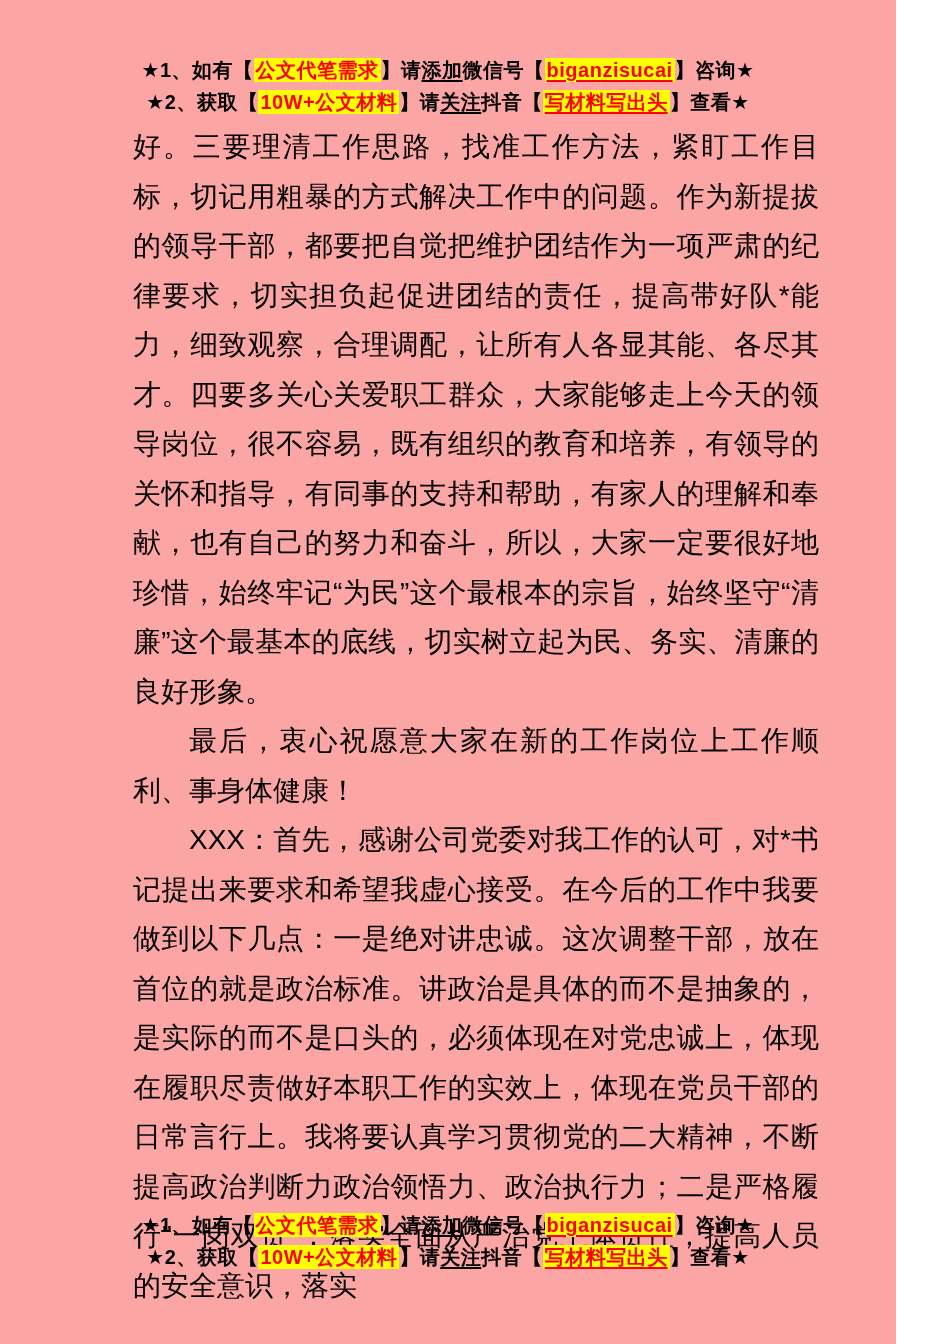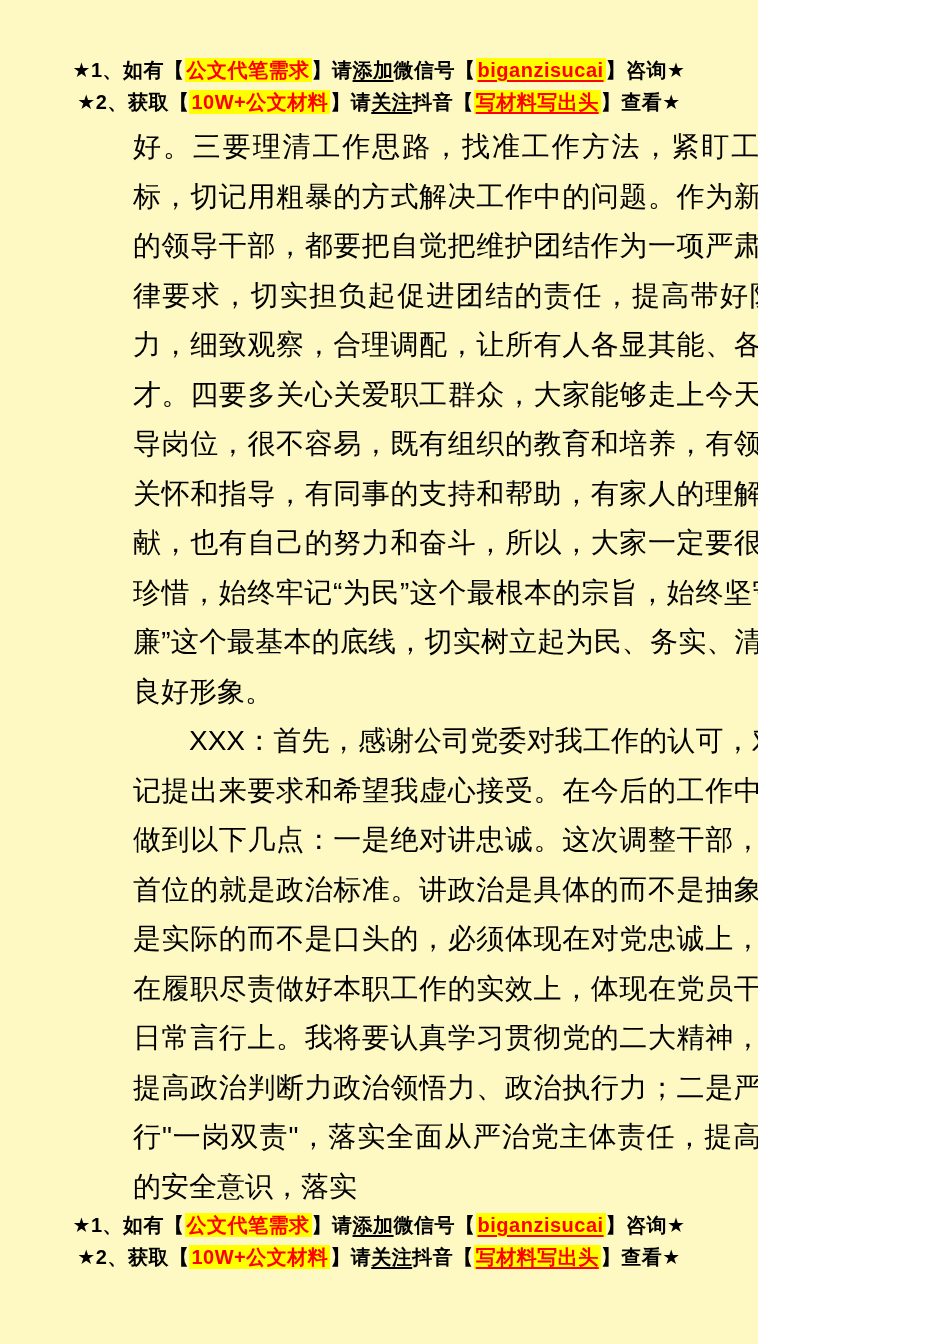--- a/index.html
+++ b/index.html
@@ -2,23 +2,23 @@
 <html lang="zh"><head>
 <meta charset="utf-8">
 <style>
   html, body {
     margin: 0;
     padding: 0;
     background: #ffffff;
   }
   .page {
     position: relative;
-    width: 758px;
+    width: 896px;
     height: 1344px;
-    background: #fef9c3;
+    background: #fca5a5;
     overflow: hidden;
     font-family: "Liberation Sans", "DejaVu Sans", sans-serif;
     color: #000000;
   }
   
   .notice {
     position: absolute;
     left: 0;
     width: 100%;
     text-align: center;
@@ -78,20 +78,21 @@
 
 <div class="page">
 
   <div class="notice notice-header">
     <div><span class="run-plain">★1、如有【</span><span class="run-hl">公文代笔需求</span><span class="run-plain">】请</span><span class="run-u">添加</span><span class="run-plain">微信号【</span><span class="run-hl-u">biganzisucai</span><span class="run-plain">】咨询★</span></div>
     <div><span class="run-plain">★2、获取【</span><span class="run-hl">10W+公文材料</span><span class="run-plain">】请</span><span class="run-u">关注</span><span class="run-plain">抖音【</span><span class="run-hl-u">写材料写出头</span><span class="run-plain">】查看★</span></div>
   </div>
 
   <div class="doc-body">
     <p><span class="run-normal">好。三要理清工作思路，找准工作方法，紧盯工作目标，切记用粗暴的方式解决工作中的问题。作为新提拔的领导干部，都要把自觉把维护团结作为一项严肃的纪律要求，切实担负起促进团结的责任，提高带好队*能力，细致观察，合理调配，让所有人各显其能、各尽其才。四要多关心关爱职工群众，大家能够走上今天的领导岗位，很不容易，既有组织的教育和培养，有领导的关怀和指导，有同事的支持和帮助，有家人的理解和奉献，也有自己的努力和奋斗，所以，大家一定要很好地珍惜，始终牢记“为民”这个最根本的宗旨，始终坚守“清廉”这个最基本的底线，切实树立起为民、务实、清廉的良好形象。</span></p>
+    <p class="indent"><span class="run-normal">最后，衷心祝愿意大家在新的工作岗位上工作顺利、事身体健康！</span></p>
     <p class="indent"><span class="run-normal">XXX：首先，感谢公司党委对我工作的认可，对*书记提出来要求和希望我虚心接受。在今后的工作中我要做到以下几点：</span><span class="run-bold">一是</span><span class="run-normal">绝对讲忠诚。这次调整干部，放在首位的就是政治标准。讲政治是具体的而不是抽象的，是实际的而不是口头的，必须体现在对党忠诚上，体现在履职尽责做好本职工作的实效上，体现在党员干部的日常言行上。我将要认真学习贯彻党的二大精神，不断提高政治判断力政治领悟力、政治执行力；</span><span class="run-bold">二是</span><span class="run-normal">严格履行"一岗双责"，落实全面从严治党主体责任，提高人员的安全意识，落实</span></p>
   </div>
 
   <div class="notice notice-footer">
     <div><span class="run-plain">★1、如有【</span><span class="run-hl">公文代笔需求</span><span class="run-plain">】请</span><span class="run-u">添加</span><span class="run-plain">微信号【</span><span class="run-hl-u">biganzisucai</span><span class="run-plain">】咨询★</span></div>
     <div><span class="run-plain">★2、获取【</span><span class="run-hl">10W+公文材料</span><span class="run-plain">】请</span><span class="run-u">关注</span><span class="run-plain">抖音【</span><span class="run-hl-u">写材料写出头</span><span class="run-plain">】查看★</span></div>
   </div>
 
 </div>
 

